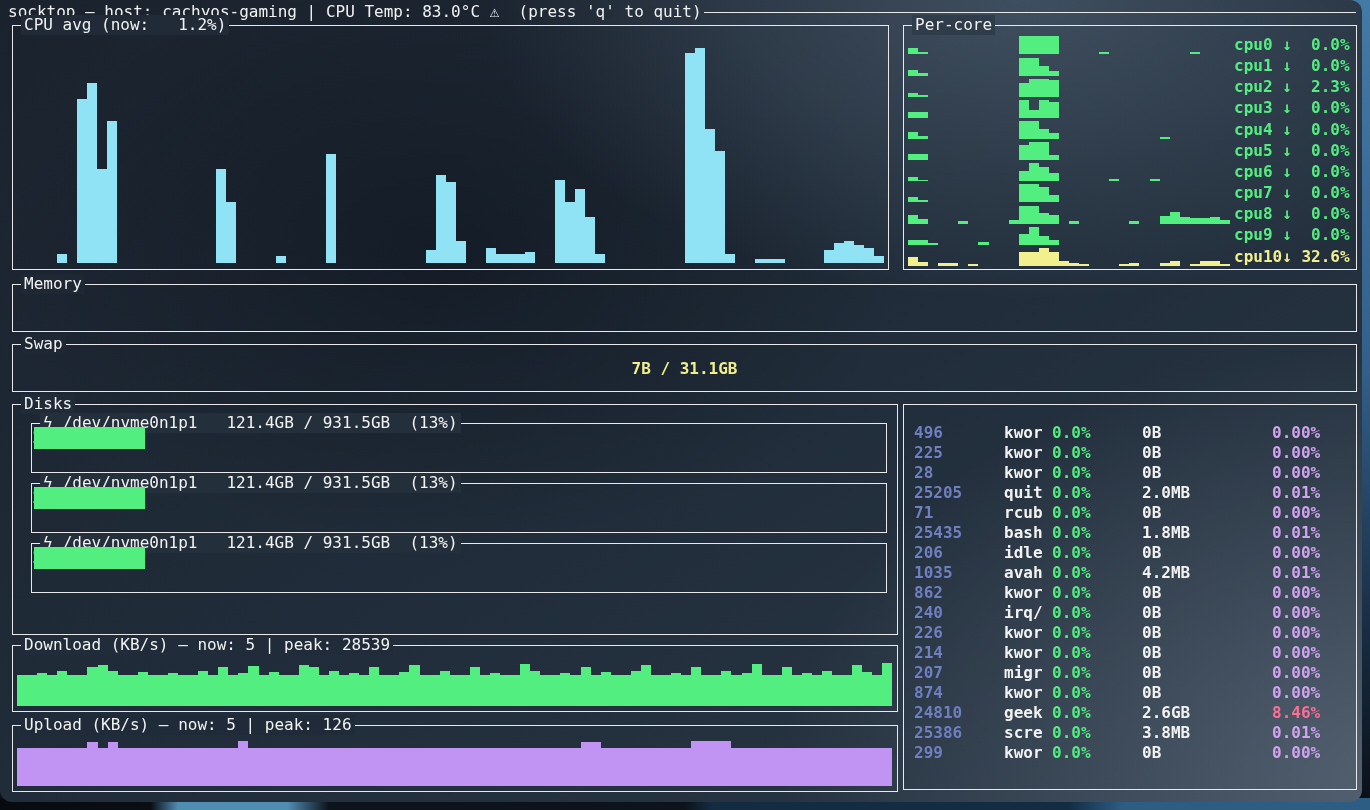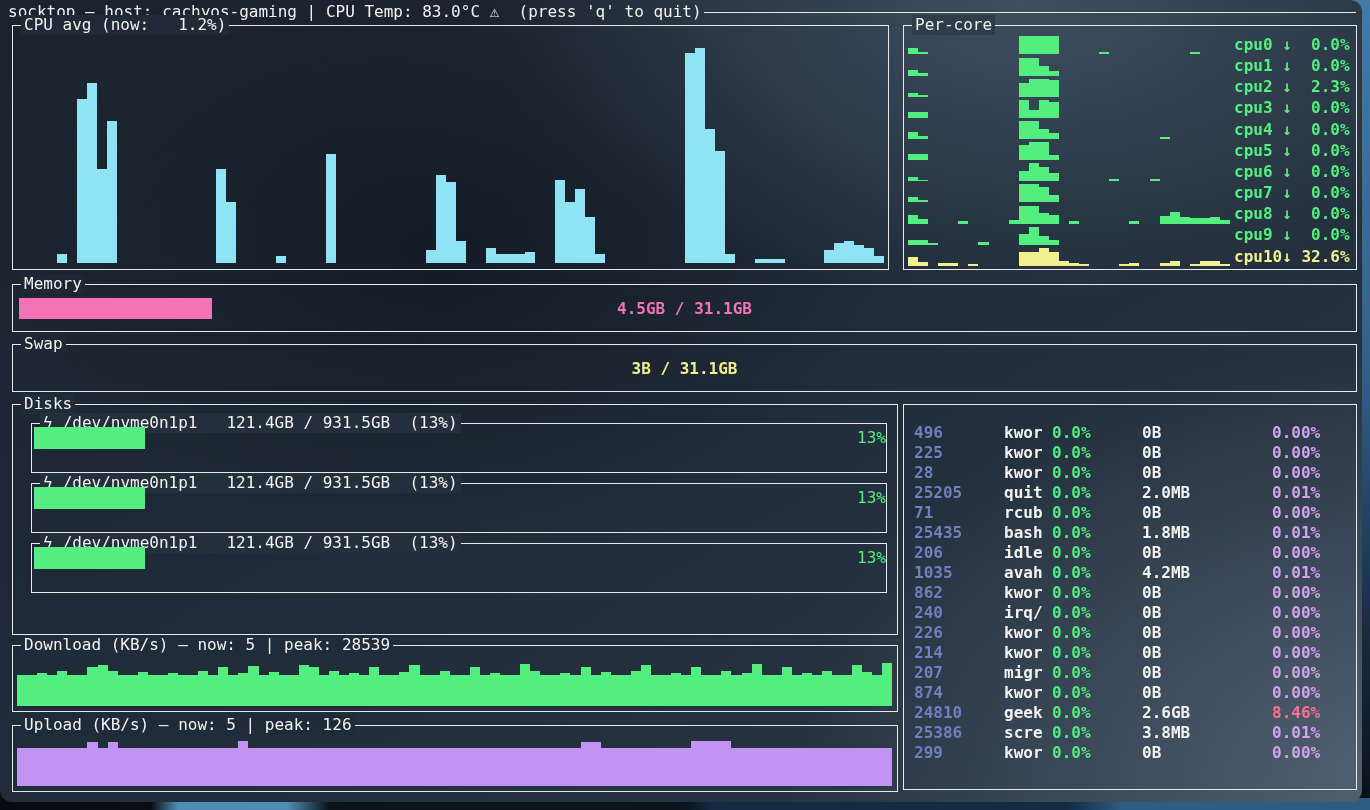--- a/index.html
+++ b/index.html
@@ -59,21 +59,21 @@
 
   .gauge { position:absolute; left:6px; right:6px; top:13px; height:21px; }
   .gauge-fill { position:absolute; left:0; top:0; height:100%; }
   .gauge-text { position:absolute; left:0; right:0; top:0; text-align:center; line-height:21px; font-weight:700; white-space:pre; }
 
   .disk-item { position:absolute; left:18px; width:856px; height:50px; border:1.5px solid var(--border); }
   .disk-title { display:flex; gap:0; }
   .disk-icon { margin-right:10px; }
   .disk-body { position:relative; height:100%; }
   .disk-fill { position:absolute; left:2px; top:3px; height:22px; background:var(--green); }
-  .disk-pct { position:absolute; left:0; right:0; top:4px; text-align:right; color:var(--green); font-weight:400; }
+  .disk-pct { position:absolute; left:0; right:0; top:4px; text-align:left; color:var(--green); font-weight:700; }
 
   .proc-table { position:absolute; left:10px; right:4px; top:18px; }
   .proc-row { display:grid; grid-template-columns:90px 48px 90px 130px 1fr; height:20px; line-height:20px; white-space:pre; font-weight:700; }
   .proc-head span { color:var(--hcyan); }
   .col-pid { color:var(--slate); }
   .col-name{ color:var(--fg); }
   .col-cpu { color:var(--green); }
   .col-mem { color:var(--fg); }
   .col-mpct{ color:var(--lav); }
   .col-mpct.hl { color:var(--hlpink); }
@@ -592,30 +592,26 @@
             <div style="height: 26%; background: rgb(241, 239, 142);"></div>
             <div style="height: 10%; background: rgb(241, 239, 142);"></div>
           </div>
           <span class="core-label" style="color: rgb(241, 239, 142);">cpu10↓ 32.6%</span>
         </div>
       </div>
   </section>
 
   <section class="panel memory-panel">
     <span class="ptitle bg-mem">Memory</span>
-    <div class="gauge">
-      <div class="gauge-fill mem-fill" id="mem-fill" style="width: 14.5%;"></div>
-      <span class="gauge-text mem-text">4.5GB / 31.1GB</span>
-    </div>
   </section>
 
   <section class="panel swap-panel">
     <span class="ptitle bg-swap">Swap</span>
     <div class="gauge">
-      <span class="gauge-text swap-text">3B / 31.1GB</span>
+      <span class="gauge-text swap-text">7B / 31.1GB</span>
     </div>
   </section>
 
   <section class="panel disks-panel">
     <span class="ptitle bg-disks">Disks</span>
     <div id="disk-items">
         <div class="disk-item" style="top: 18px;">
           <span class="ptitle bg-disk disk-title"><span class="disk-icon">ϟ</span><span style="white-space: pre;">/dev/nvme0n1p1   121.4GB / 931.5GB  (13%)</span></span>
           <div class="disk-body">
             <div class="disk-fill" style="width: 13%;"></div>

